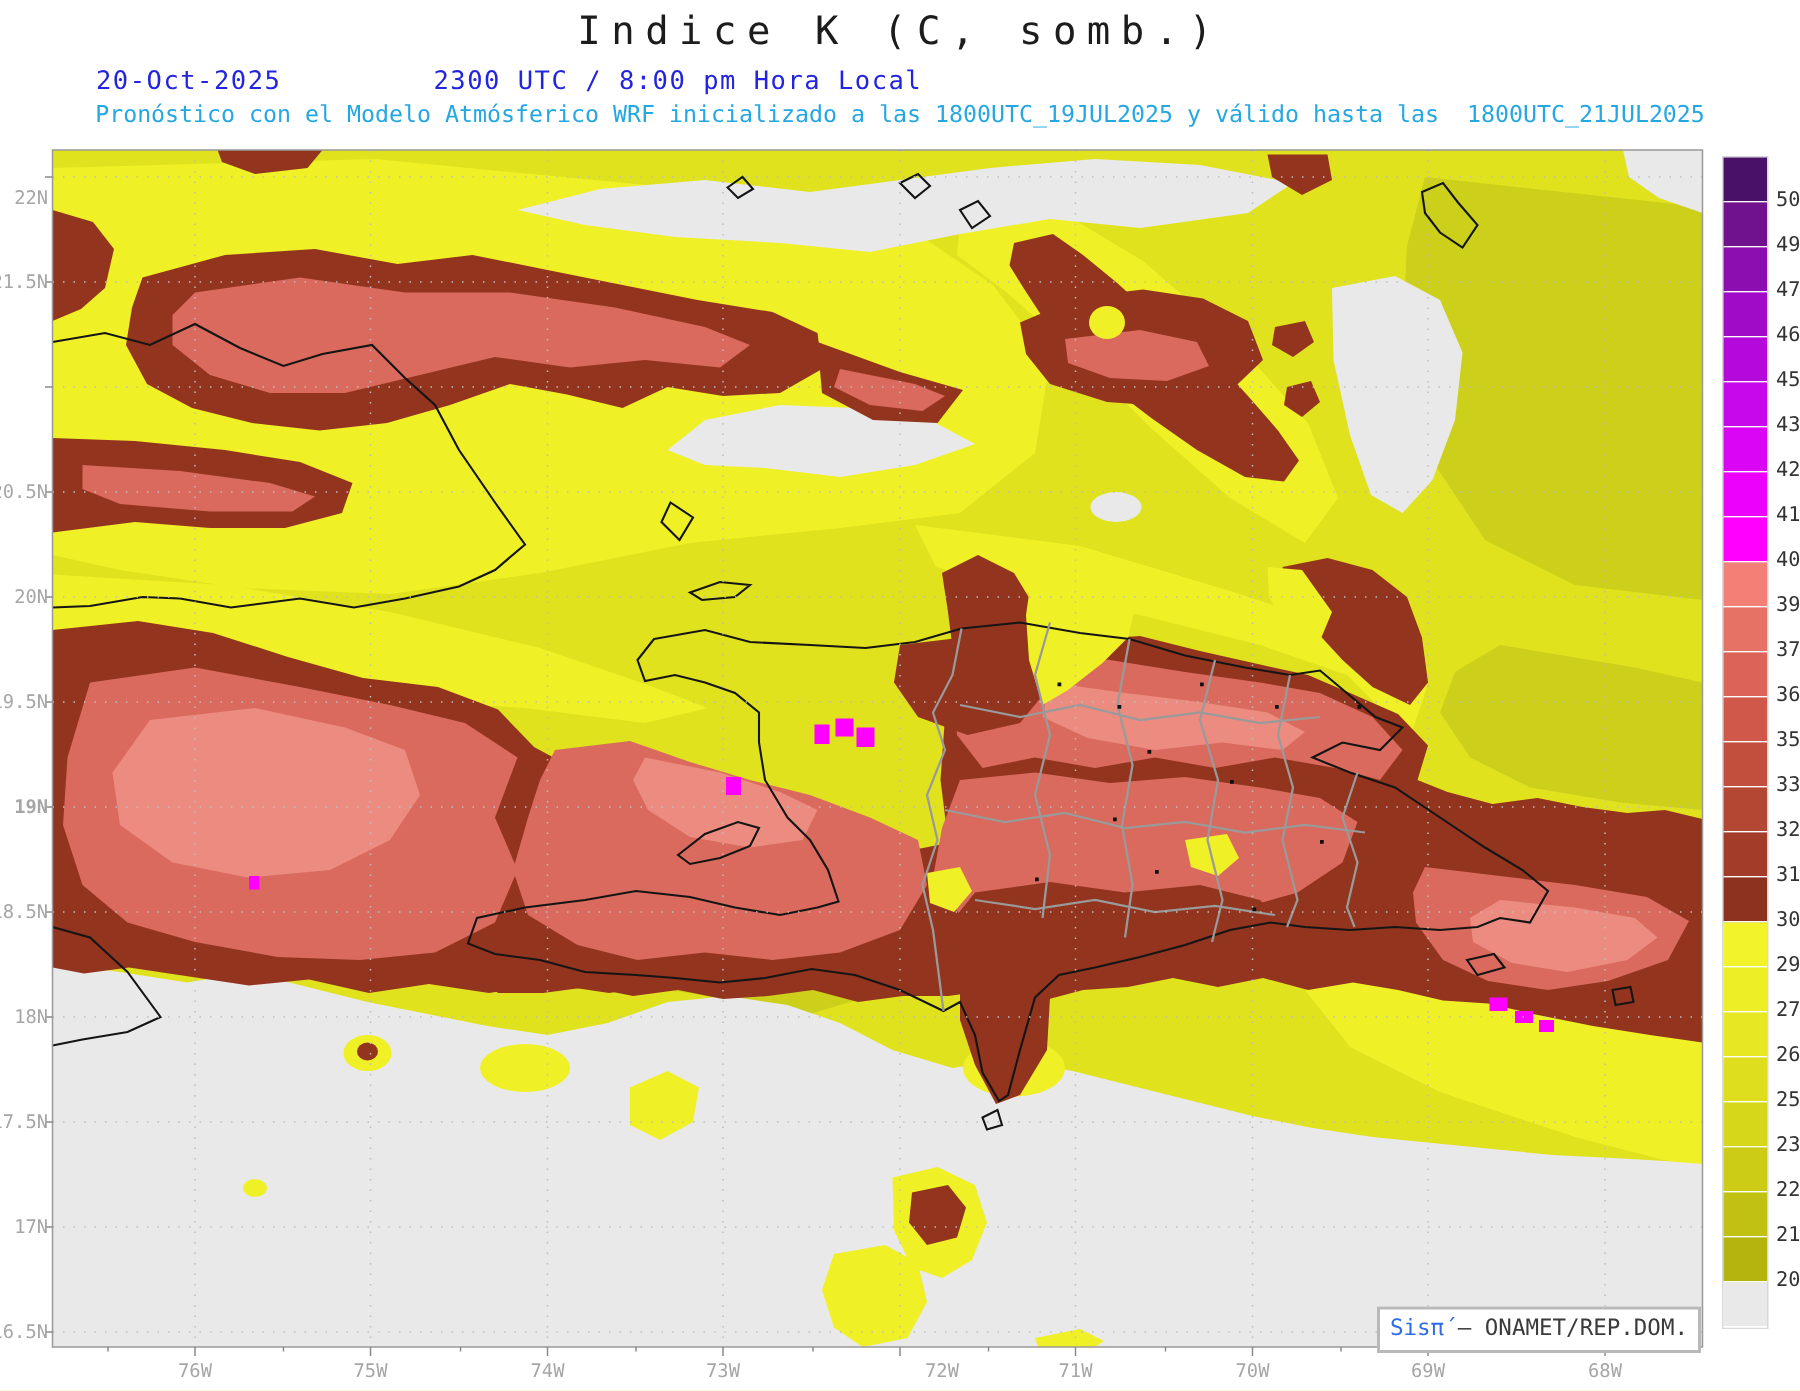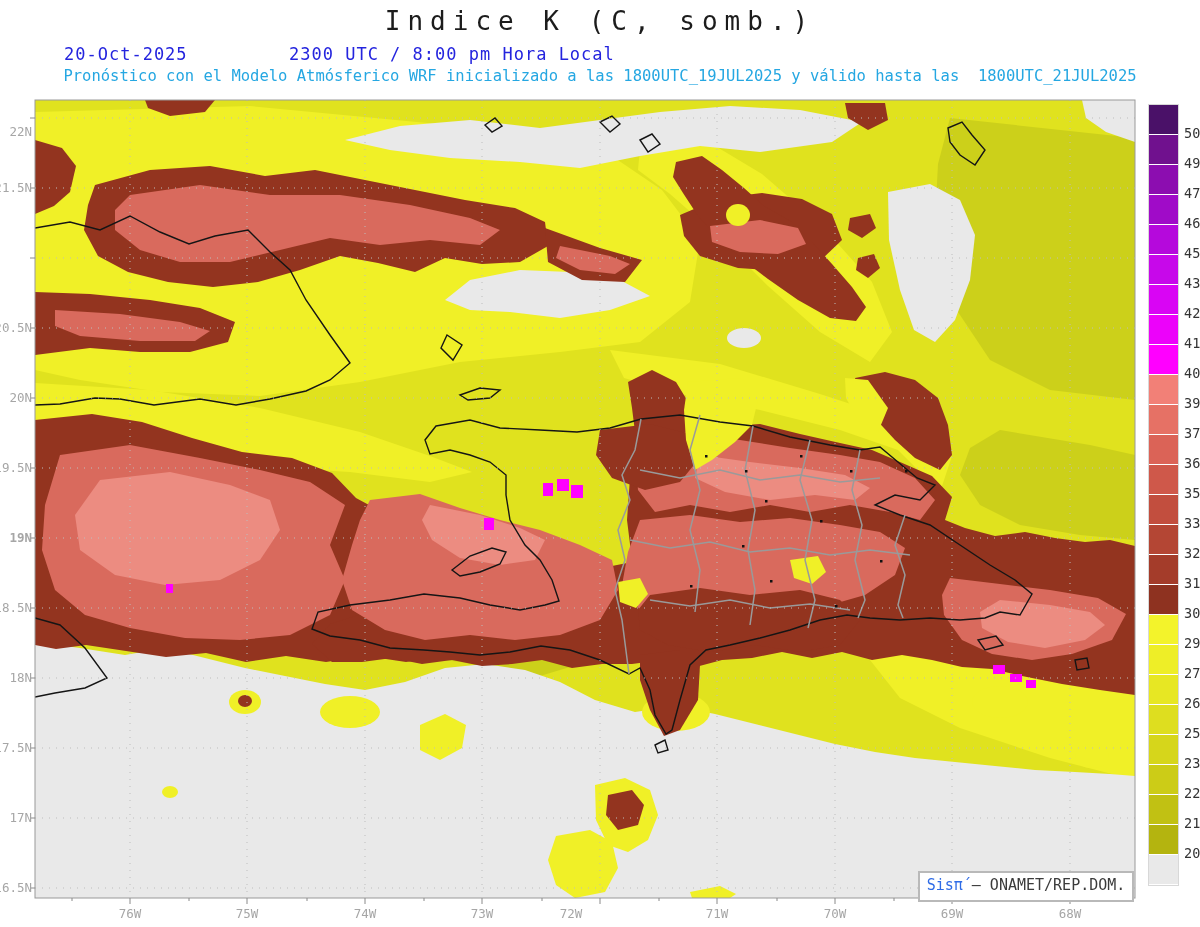--- a/index.html
+++ b/index.html
@@ -242,21 +242,21 @@
       <span class="latlab" style="right: 1168px; top: 670px;">18N</span>
       <span class="latlab" style="right: 1168px; top: 740px;">17.5N</span>
       <span class="latlab" style="right: 1168px; top: 810px;">17N</span>
       <span class="latlab" style="right: 1168px; top: 880px;">16.5N</span>
     </div>
   <div id="lonlabs">
       <span class="lonlab" style="left: 106px; top: 906px;">76W</span>
       <span class="lonlab" style="left: 223px; top: 906px;">75W</span>
       <span class="lonlab" style="left: 341px; top: 906px;">74W</span>
       <span class="lonlab" style="left: 458px; top: 906px;">73W</span>
-      <span class="lonlab" style="left: 547px; top: 906px;">72W</span>
+      <span class="lonlab" style="left: 604px; top: 906px;">72W</span>
       <span class="lonlab" style="left: 693px; top: 906px;">71W</span>
       <span class="lonlab" style="left: 811px; top: 906px;">70W</span>
       <span class="lonlab" style="left: 928px; top: 906px;">69W</span>
       <span class="lonlab" style="left: 1046px; top: 906px;">68W</span>
     </div>
 
   <div id="cbar">
       <div class="cbcell" style="background: rgb(74, 17, 104);"></div>
       <div class="cbcell" style="background: rgb(112, 17, 142);"></div>
       <div class="cbcell" style="background: rgb(140, 13, 176);"></div>

